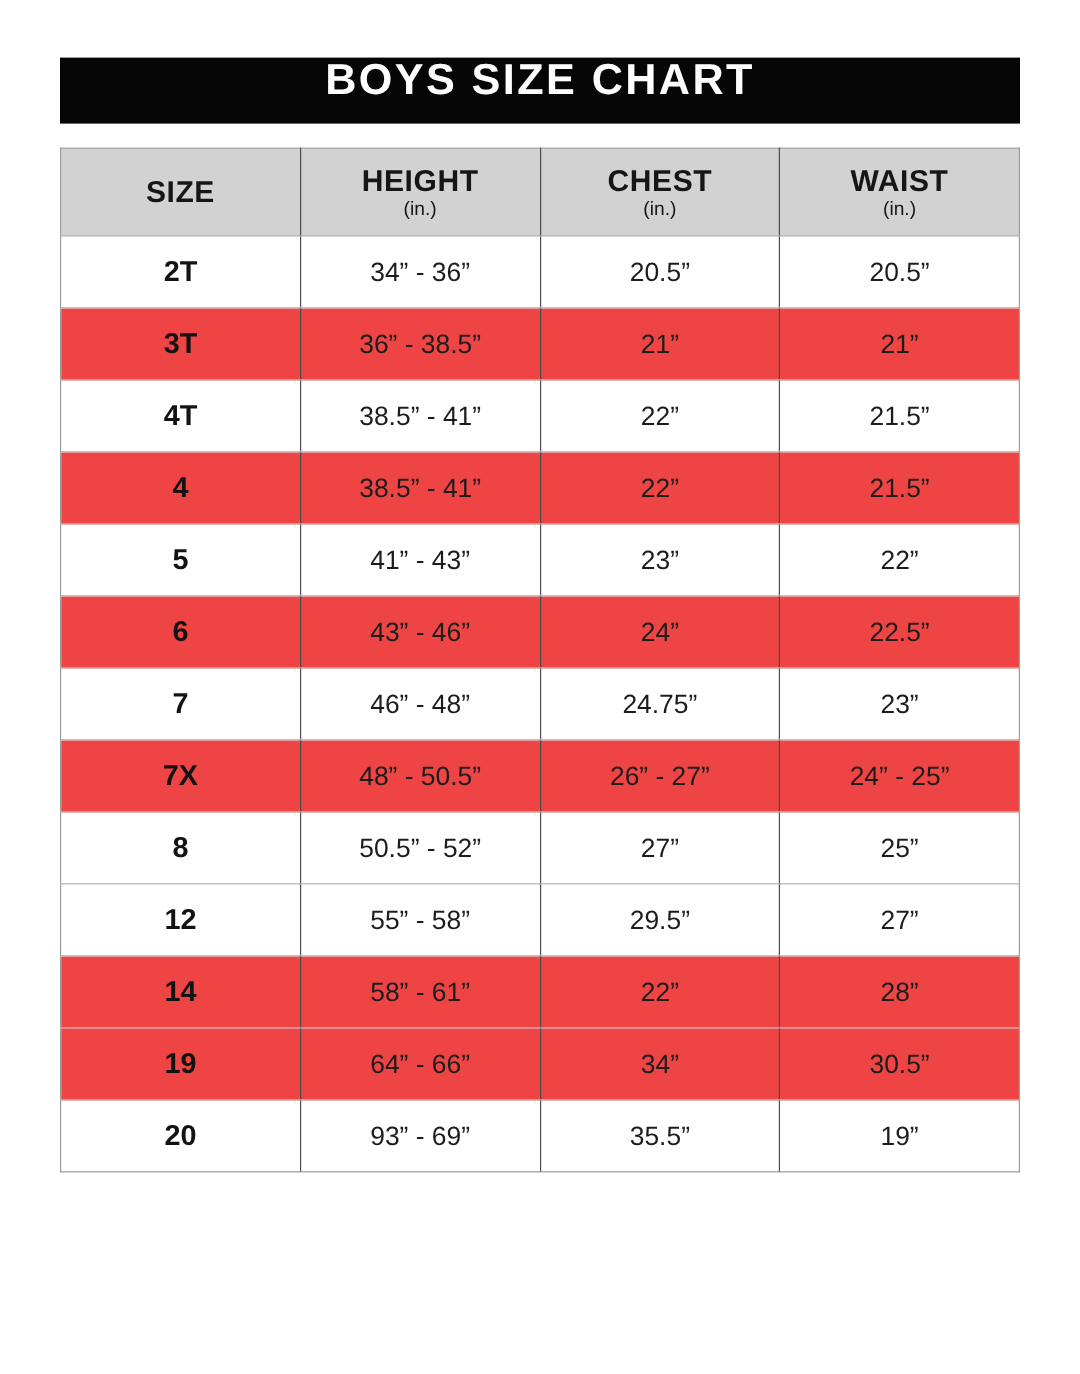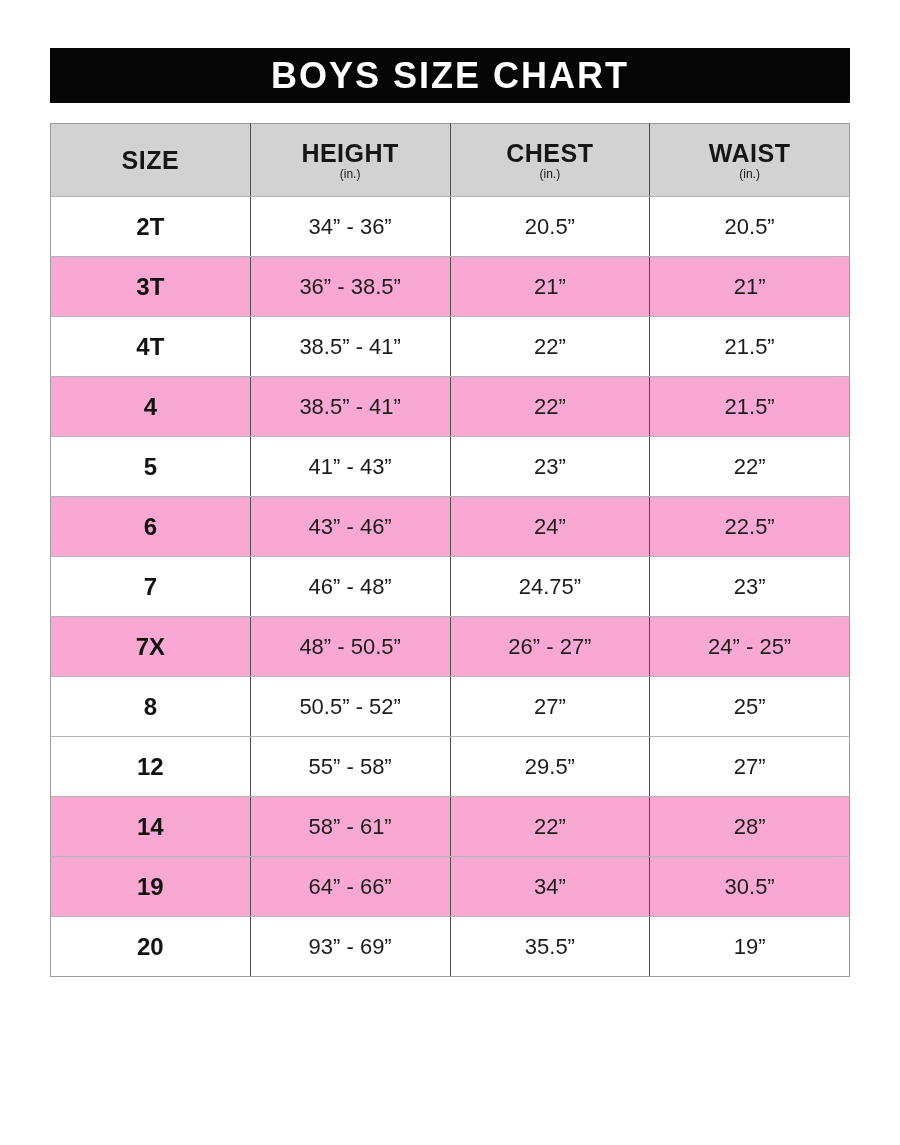--- a/index.html
+++ b/index.html
@@ -12,21 +12,21 @@
     width: 900px;
     height: 1145px;
     background: #ffffff;
     box-sizing: border-box;
     padding: 48px 50px 0 50px;
   }
   .banner {
     height: 55px;
     background: #060606;
     display: flex;
-    align-items: center;
+    align-items: flex-start;
     justify-content: center;
     margin-bottom: 20px;
   }
   .banner h1 {
     margin: 0;
     color: #ffffff;
     font-size: 36px;
     font-weight: bold;
     letter-spacing: 2px;
     line-height: 1;
@@ -59,38 +59,38 @@
   .size-table thead .label {
     display: block;
     font-size: 25px;
     font-weight: bold;
     letter-spacing: 0.5px;
     line-height: 1.15;
     color: #161616;
   }
   .size-table thead .unit {
     display: block;
-    font-size: 12px;
+    font-size: 16px;
     font-weight: normal;
     line-height: 1.1;
     color: #161616;
   }
   .size-table tbody td {
     height: 60px;
     font-size: 22px;
     font-weight: normal;
     padding: 0;
   }
   .size-table tbody td.size-col {
     font-size: 24px;
     font-weight: bold;
     color: #131313;
   }
   .size-table tbody tr.alt td {
-    background: #f9a8d4;
+    background: #ef4444;
   }
 </style>
 </head>
 <body>
 
 <div class="page">
 
   <header class="banner">
     <h1>BOYS SIZE CHART</h1>
   </header>

